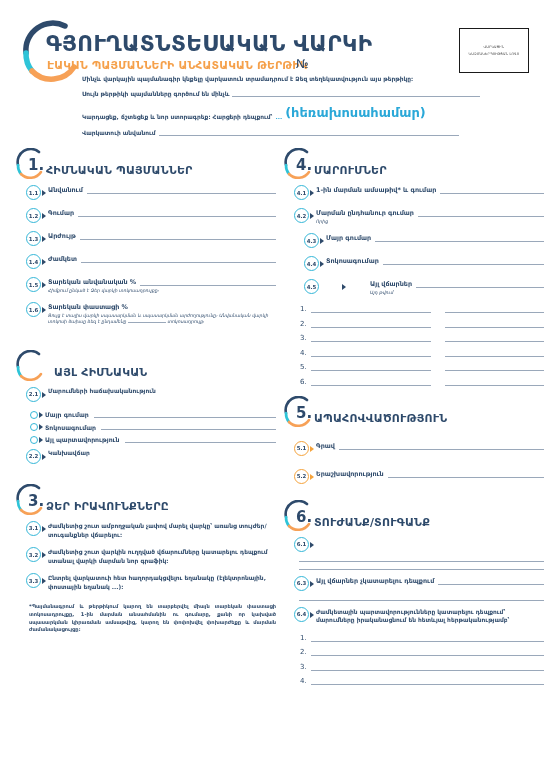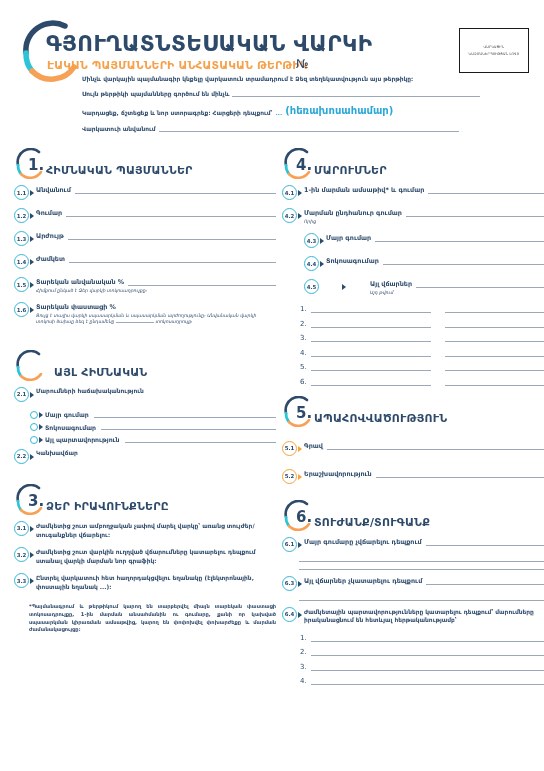--- a/index.html
+++ b/index.html
@@ -42,21 +42,21 @@
 
   .intro { position: absolute; left: 82px; top: 76px; width: 400px; }
   .intro-row {
     font-size: 5.9px; color: #2e4a6b; font-weight: bold;
     margin-bottom: 8.2px; white-space: nowrap;
     display: flex; align-items: flex-end; gap: 3px;
   }
   .intro-row .ln { flex: 1; border-bottom: 0.7px solid #9aa8ba; height: 7px; }
   .intro-row .ln.w1 { max-width: 248px; }
   .intro-row .ln.w2 { max-width: 300px; }
-  .link-blue { color: #2aa8d8; font-size: 10px; font-weight: bold; }
+  .link-blue { color: #2aa8d8; font-size: 13px; font-weight: bold; }
   .dots { color: #2aa8d8; }
 
   
   .col { position: absolute; top: 148px; width: 262px; }
   .col-left  { left: 14px; }
   .col-right { left: 282px; }
 
   
   .sec { position: relative; margin-bottom: 0; }
   .sec-head { position: relative; height: 34px; margin-bottom: 4px; }
@@ -66,21 +66,21 @@
     font-size: 15px; font-weight: bold; color: #2e4a6b;
   }
   .sec-title {
     position: absolute; left: 32px; top: 16px;
     font-size: 11px; font-weight: bold; color: #2e4a6b;
     letter-spacing: 0.2px; white-space: nowrap;
   }
   .sec-title.ind { left: 40px; }
 
   
-  .item { position: relative; display: flex; align-items: flex-start; margin-bottom: 9px; }
+  .item { position: relative; display: flex; align-items: flex-start; margin-bottom: 9px; margin-left: 12px; }
   .badge {
     flex: none; width: 15px; height: 15px; border-radius: 50%;
     border: 1.4px solid #35b7d8; background: #fff;
     display: flex; align-items: center; justify-content: center;
     font-size: 5.4px; color: #2e4a6b; font-weight: bold;
     margin-top: -1px;
   }
   .badge.orange { border-color: #f5a33c; }
   .arrow {
     flex: none; width: 0; height: 0;
@@ -509,26 +509,20 @@
           <path d="M 4 17 A 13 13 0 0 0 7 26" fill="none" stroke="#2ec4d8" stroke-width="2.6" stroke-linecap="round"></path>
           <path d="M 7 26 A 13 13 0 0 0 27 24" fill="none" stroke="#f7a157" stroke-width="2.6" stroke-linecap="round"></path>
         </svg>
         <div class="sec-num">6.</div>
         <div class="sec-title">ՏՈՒԺԱՆՔ/ՏՈՒԳԱՆՔ</div>
       </div>
 
       <div class="item">
         <div class="badge">6.1</div>
         <div class="arrow"></div>
-        <div class="body">
-          <div class="lbl">
-            <span>Մայր գումարը չվճարելու դեպքում</span>
-            <span class="rule"></span>
-          </div>
-        </div>
       </div>
       <div class="longrule"></div>
 
       <div class="longrule"></div>
 
       <div class="item">
         <div class="badge">6.3</div>
         <div class="arrow"></div>
         <div class="body">
           <div class="lbl">

